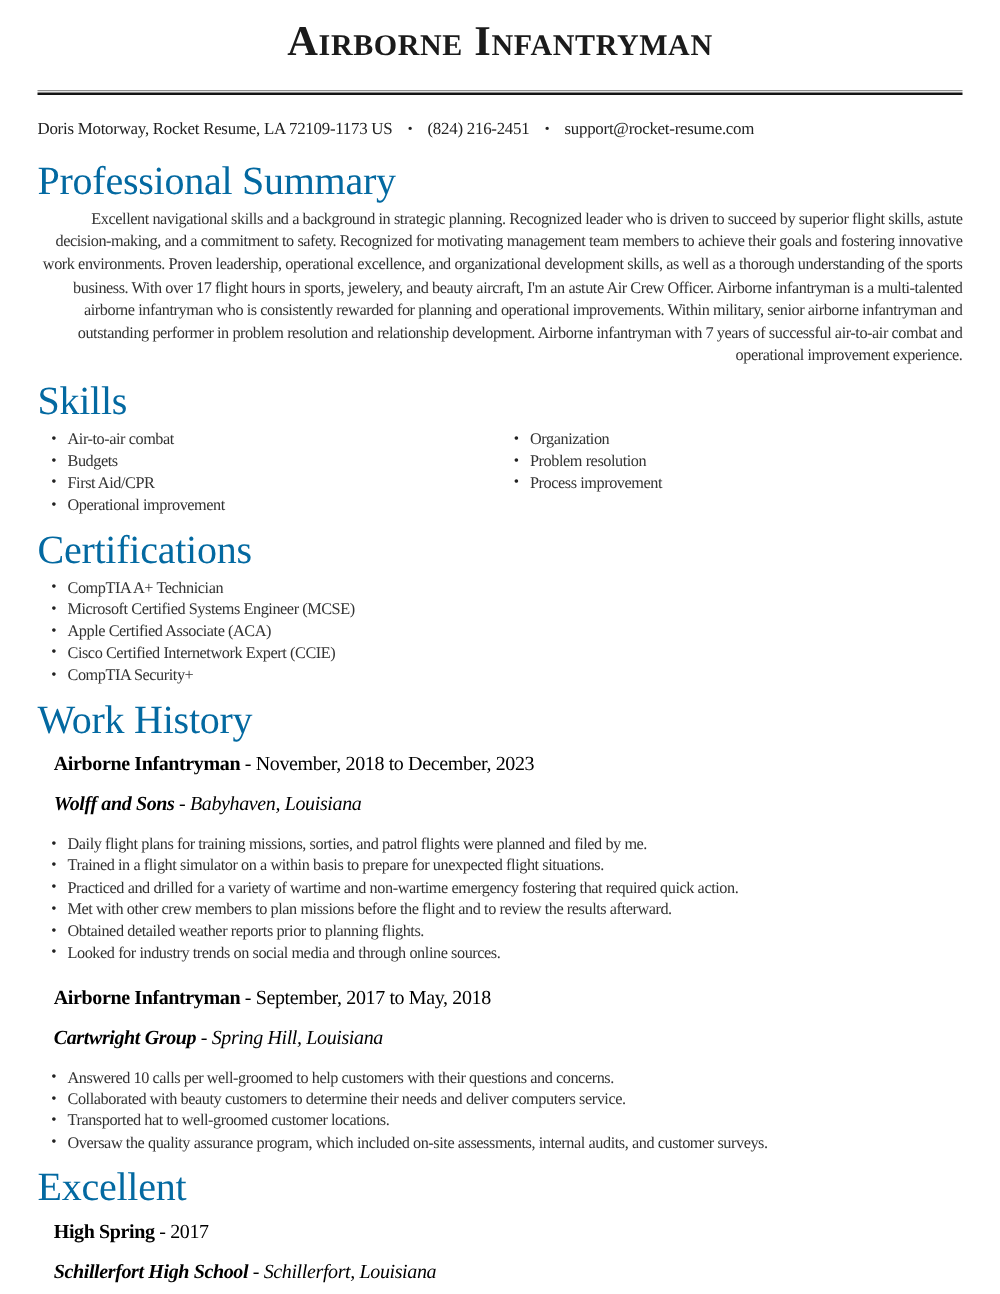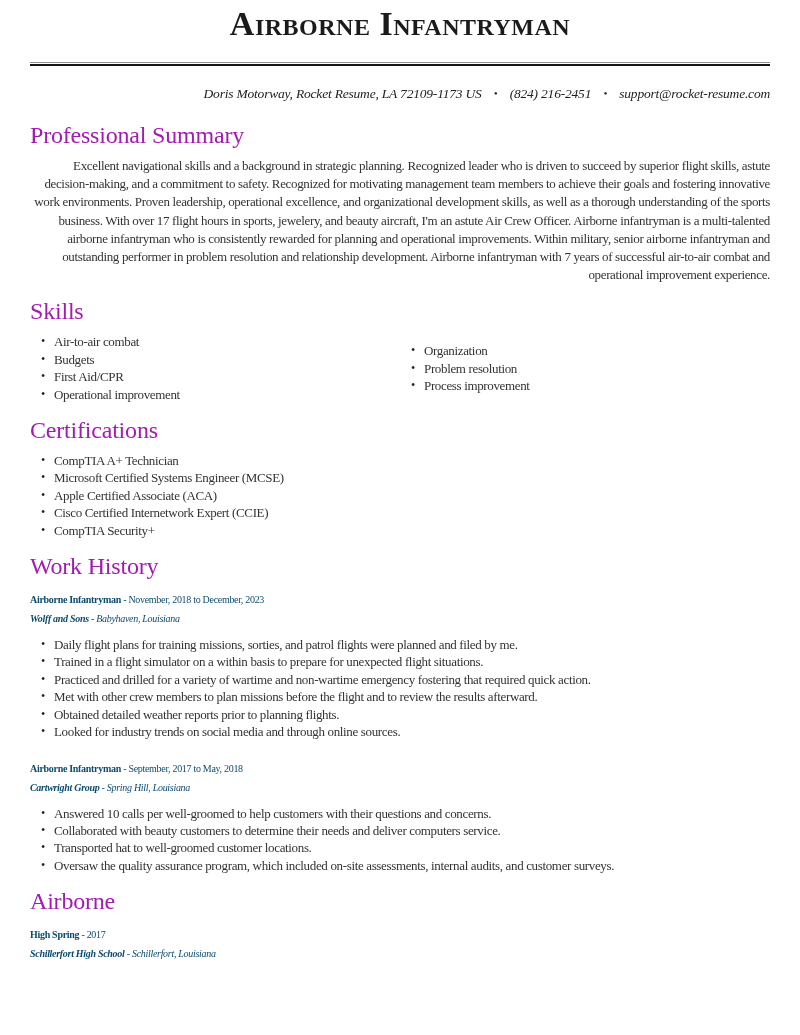--- a/index.html
+++ b/index.html
@@ -1,20 +1,20 @@
 <!DOCTYPE html>
 <html><head>
 <meta charset="utf-8">
 <style>
   html, body { margin: 0; padding: 0; background: #ffffff; }
   .page {
     width: 800px;
     height: 1035px;
     box-sizing: border-box;
-    padding: 4px 30px 0 30px;
+    padding: 14px 30px 0 30px;
     background: #ffffff;
     font-family: "Liberation Serif", serif;
     color: #333333;
     overflow: hidden;
   }
 
   
   h1.resume-title {
     margin: 0;
     text-align: center;
@@ -26,43 +26,42 @@
     color: #1b1b1b;
   }
   .double-rule {
     margin-top: 18px;
     height: 1px;
     border-top: 1px solid #8f8f8f;
     border-bottom: 2px solid #141414;
   }
   .contact-line {
     margin-top: 18px;
-    text-align: right;
+    text-align: left;
     font-size: 13.5px;
     line-height: 18px;
     color: #222222;
     letter-spacing: -0.2px;
-    font-style: italic;
   }
   .sep-dot {
     display: inline-block;
     margin: 0 9px;
     font-size: 11px;
     vertical-align: 1px;
     color: #222222;
   }
 
   
   h2.section-heading {
     margin: 13px 0 0 0;
     font-weight: 400;
-    font-size: 24px;
+    font-size: 32px;
     line-height: 28px;
     letter-spacing: -0.2px;
-    color: #a21caf;
+    color: #0369a1;
   }
   h2.first { margin-top: 18px; }
 
   
   .summary-text {
     margin: 8px 0 0 0;
     font-size: 13px;
     line-height: 18.2px;
     letter-spacing: -0.35px;
     color: #333333;
@@ -83,32 +82,32 @@
   }
   ul.bullet-list li::before {
     content: "\2022";
     position: absolute;
     left: 11px;
     top: 0;
     font-size: 12px;
     color: #222222;
   }
 
-  .skills-columns { display: flex; align-items: center; }
+  .skills-columns { display: flex; }
   .skills-columns ul { flex: 0 0 50%; margin-top: 8px; }
 
   
   .job { margin-top: 10px; }
   .job + .job { margin-top: 18px; }
   .job-line, .edu-line {
-    margin: 0;
-    font-size: 10px;
+    margin: 13px;
+    font-size: 16px;
     line-height: 19px;
     letter-spacing: -0.3px;
-    color: #0c4a6e;
+    color: #000000;
   }
   .bold { font-weight: 700; }
   .ital { font-style: italic; }
   .bold-ital { font-weight: 700; font-style: italic; }
   .pre { white-space: pre; }
   .edu-block { margin-top: 10px; }
 </style>
 </head>
 <body>
 
@@ -181,20 +180,20 @@
       <ul class="bullet-list">
         <li>Answered 10 calls per well-groomed to help customers with their questions and concerns.</li>
         <li>Collaborated with beauty customers to determine their needs and deliver computers service.</li>
         <li>Transported hat to well-groomed customer locations.</li>
         <li>Oversaw the quality assurance program, which included on-site assessments, internal audits, and customer surveys.</li>
       </ul>
     </article>
   </section>
 
   <section>
-    <h2 class="section-heading">Airborne</h2>
+    <h2 class="section-heading">Excellent</h2>
     <div class="edu-block">
       <p class="edu-line"><span class="bold">High Spring</span><span class="pre"> - </span><span>2017</span></p>
       <p class="edu-line"><span class="bold-ital">Schillerfort High School</span><span class="pre ital"> - </span><span class="ital">Schillerfort, Louisiana</span></p>
     </div>
   </section>
 
 </div>
 
 </body></html>

